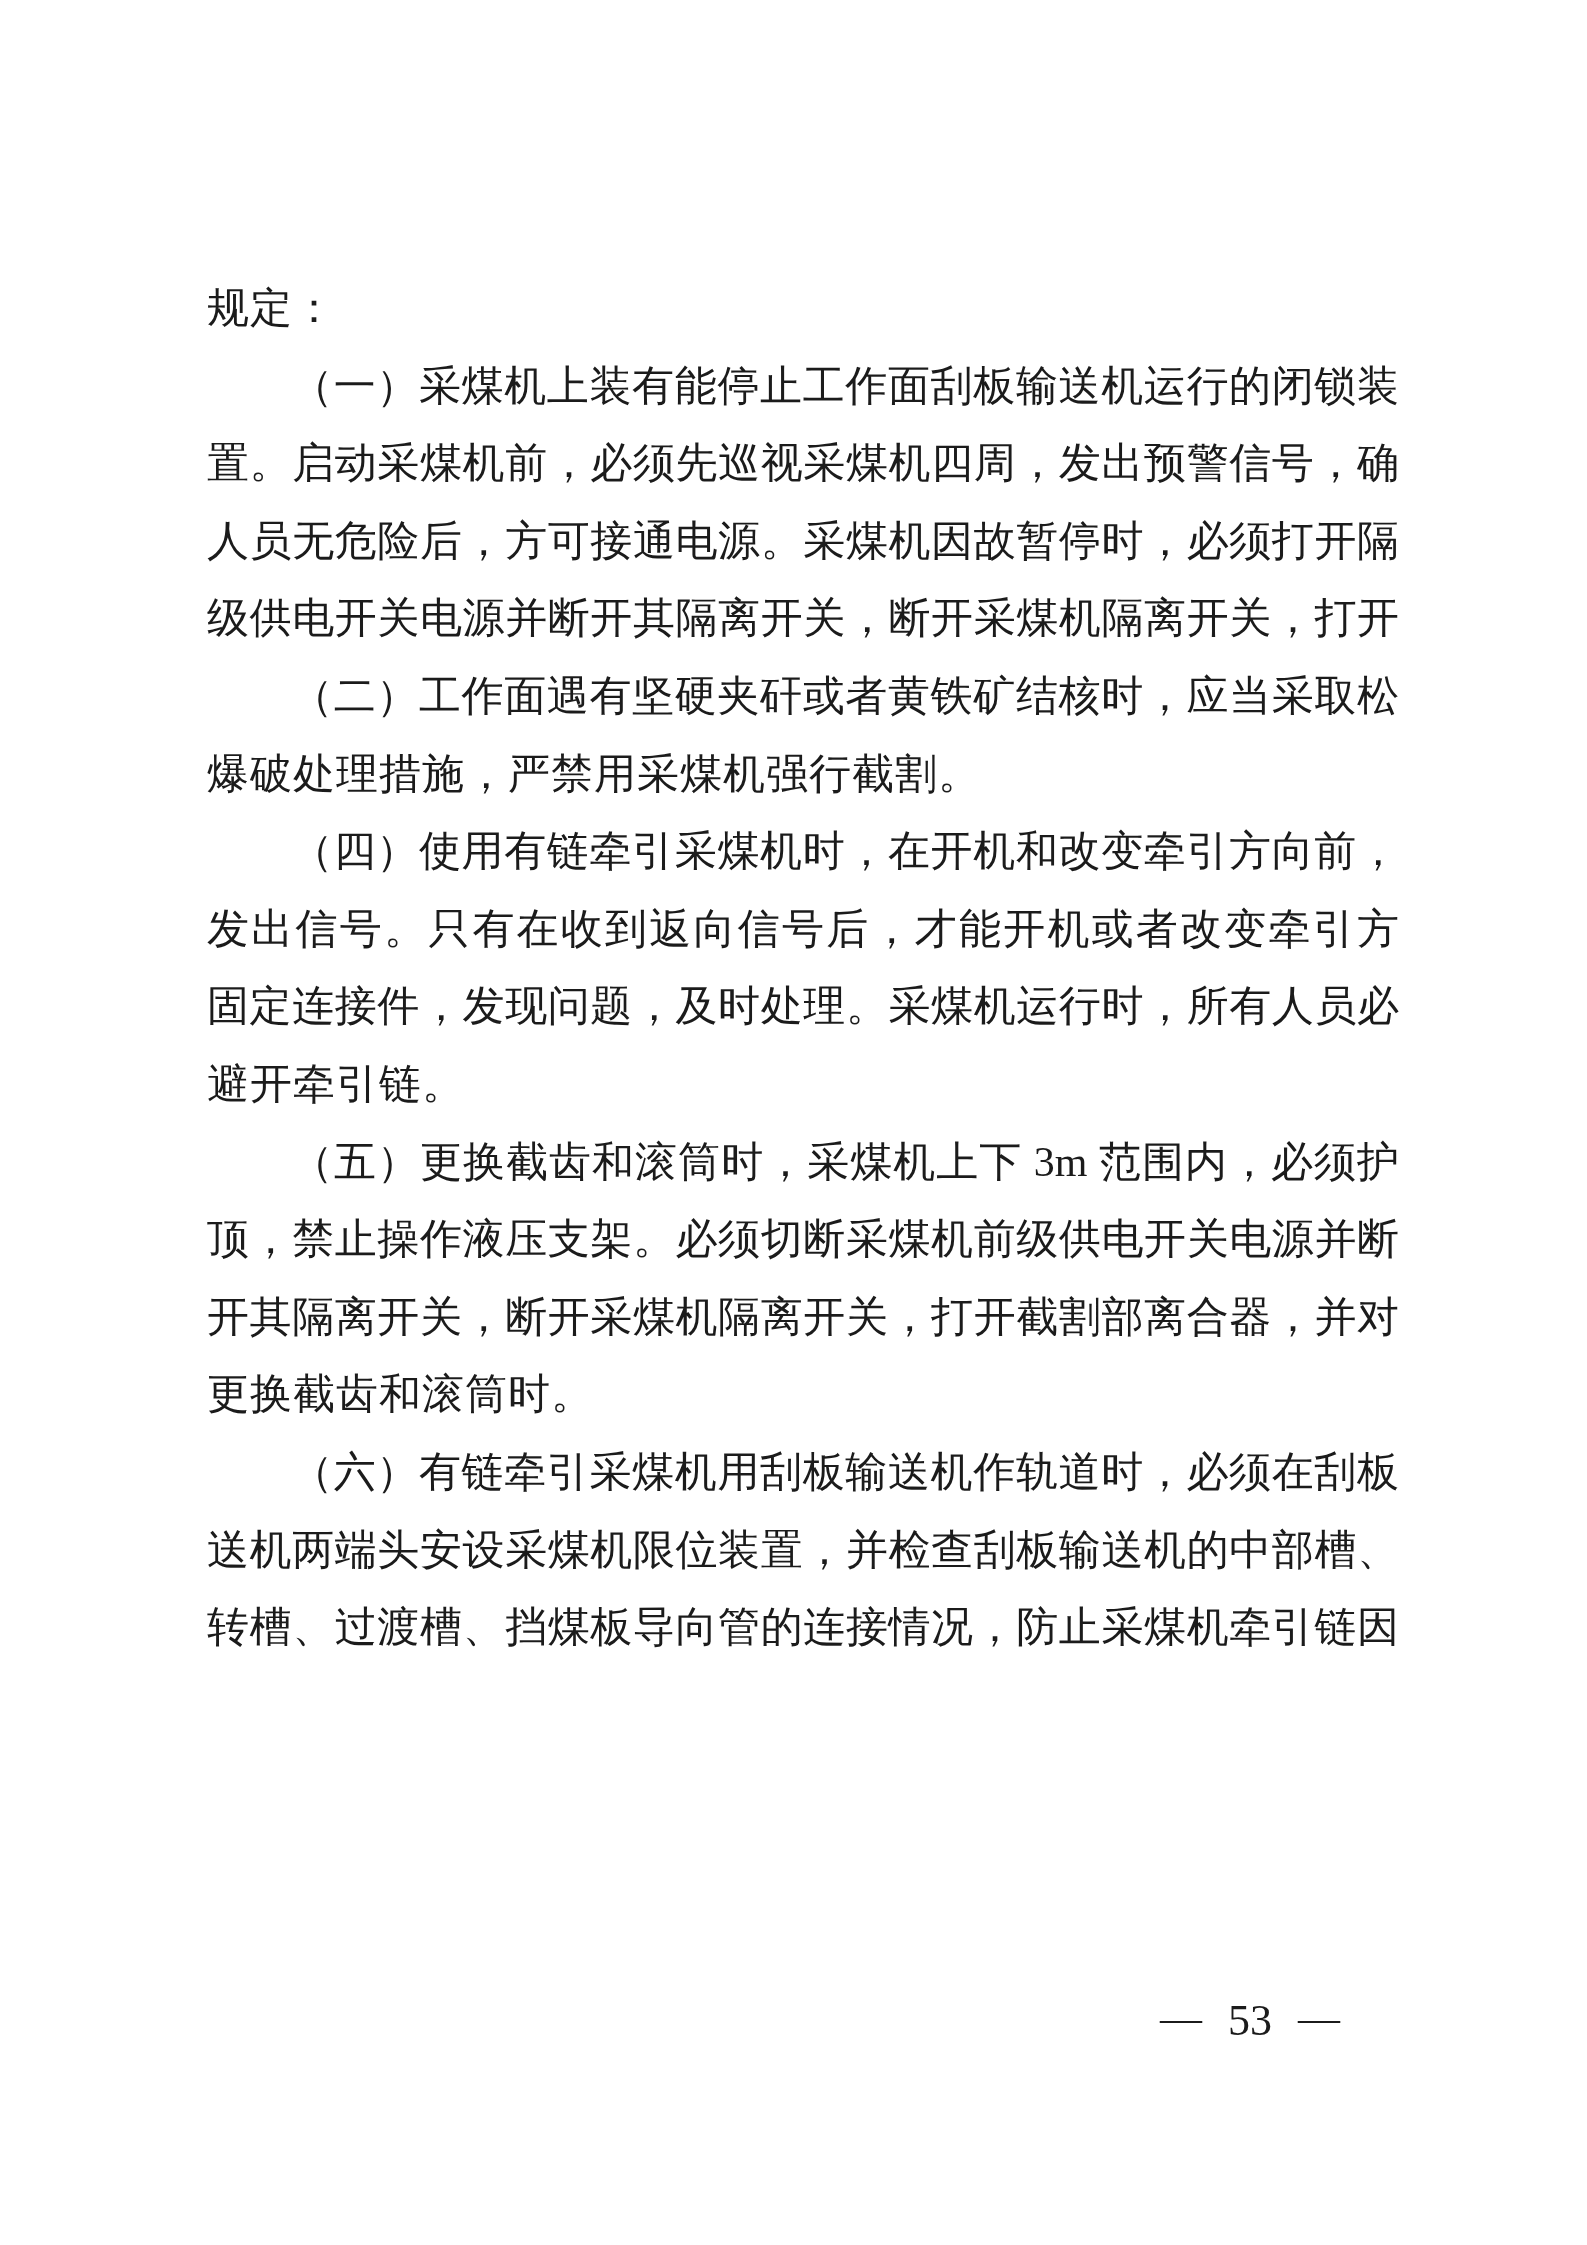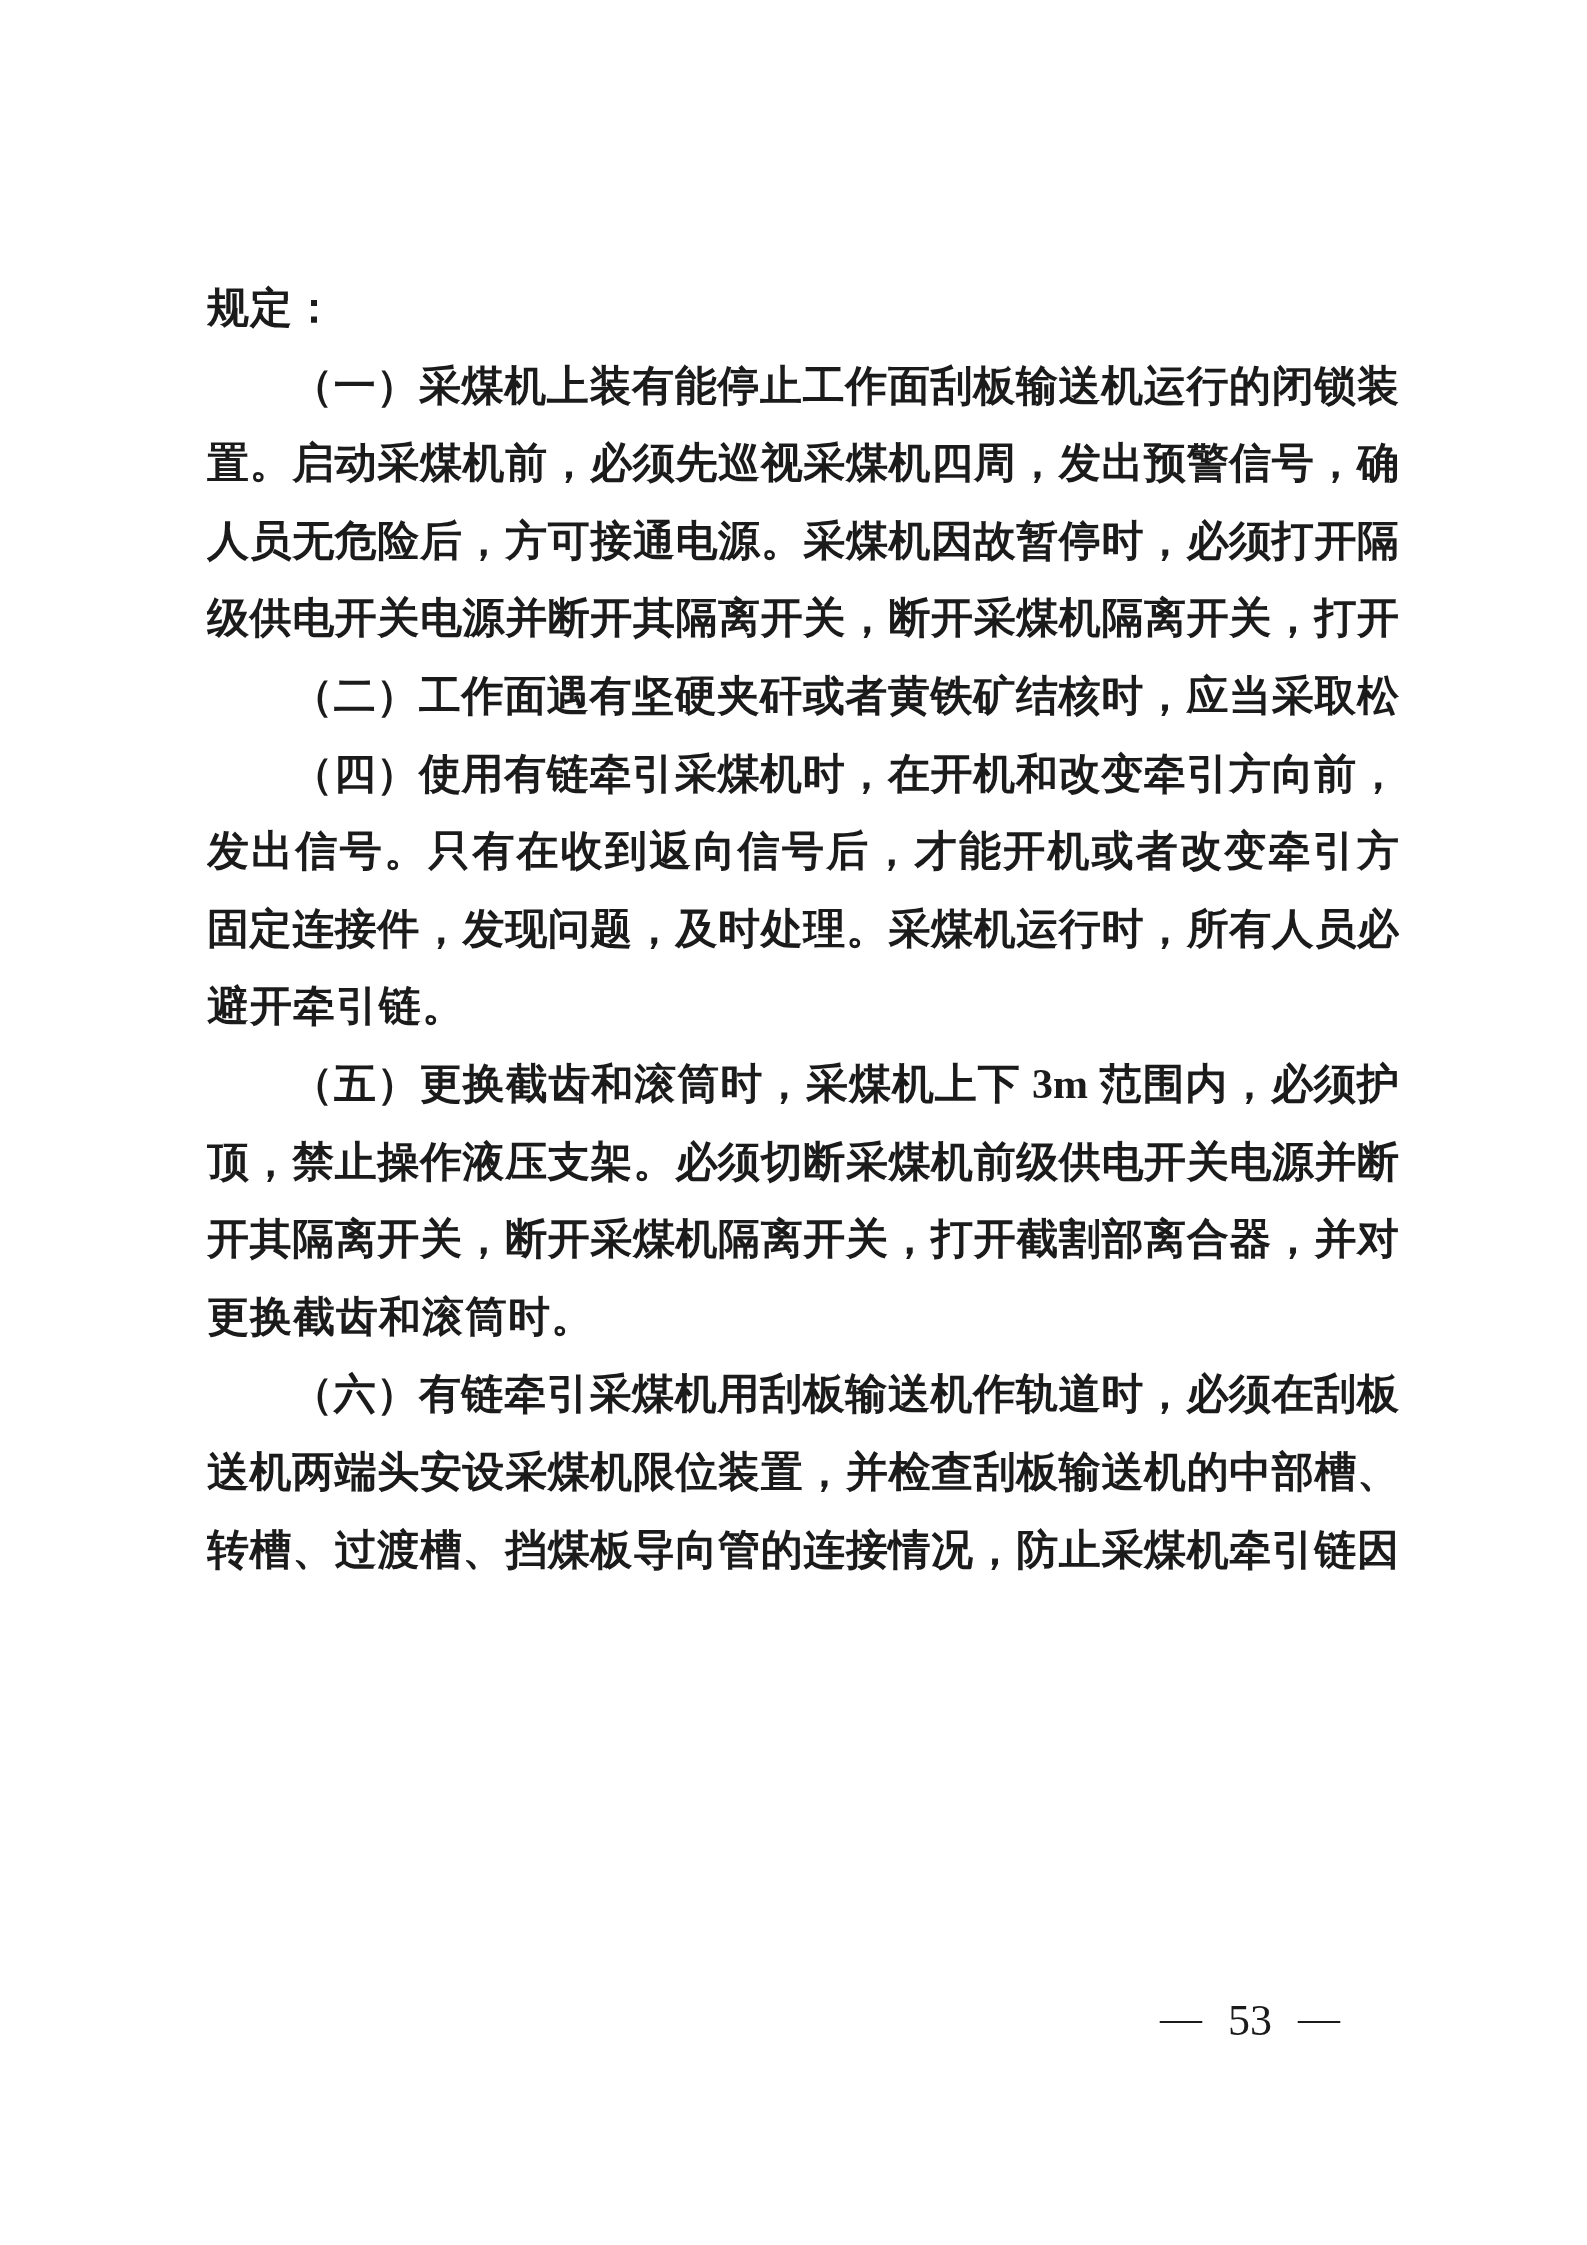--- a/index.html
+++ b/index.html
@@ -18,21 +18,20 @@
   .page {
     position: absolute;
     inset: 0;
     background: #ffffff;
   }
   .text-block {
     position: absolute;
     left: 207px;
     top: 270px;
     width: 1192px;
-    font-weight: bold;
   }
   .line {
     height: 77.6px;
     line-height: 77.6px;
     font-size: 42px;
     letter-spacing: 1px;
     white-space: nowrap;
     overflow: hidden;
     text-align: left;
   }
@@ -70,20 +69,21 @@
 
 <div class="page">
 
   <div class="text-block">
       <div class="line">规定：</div>
       <div class="line indent justify">（一）采煤机上装有能停止工作面刮板输送机运行的闭锁装</div>
       <div class="line justify">置。启动采煤机前，必须先巡视采煤机四周，发出预警信号，确认</div>
       <div class="line justify">人员无危险后，方可接通电源。采煤机因故暂停时，必须打开隔离</div>
       <div class="line justify">级供电开关电源并断开其隔离开关，断开采煤机隔离开关，打开截</div>
       <div class="line indent justify">（二）工作面遇有坚硬夹矸或者黄铁矿结核时，应当采取松动</div>
+      <div class="line">爆破处理措施，严禁用采煤机强行截割。</div>
       <div class="line indent justify">（四）使用有链牵引采煤机时，在开机和改变牵引方向前，必须</div>
       <div class="line justify">发出信号。只有在收到返向信号后，才能开机或者改变牵引方向，</div>
       <div class="line justify">固定连接件，发现问题，及时处理。采煤机运行时，所有人员必须</div>
       <div class="line">避开牵引链。</div>
       <div class="line indent justify">（五）更换截齿和滚筒时，采煤机上下 3m 范围内，必须护帮护</div>
       <div class="line justify">顶，禁止操作液压支架。必须切断采煤机前级供电开关电源并断</div>
       <div class="line justify">开其隔离开关，断开采煤机隔离开关，打开截割部离合器，并对工</div>
       <div class="line">更换截齿和滚筒时。</div>
       <div class="line indent justify">（六）有链牵引采煤机用刮板输送机作轨道时，必须在刮板输</div>
       <div class="line justify">送机两端头安设采煤机限位装置，并检查刮板输送机的中部槽、偏</div>

